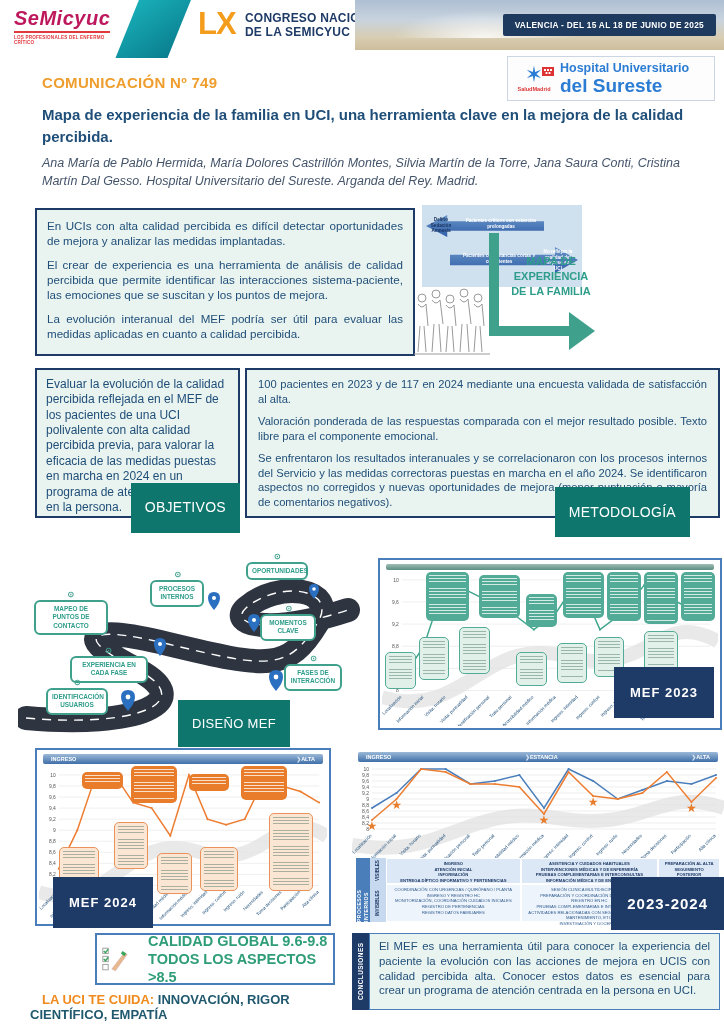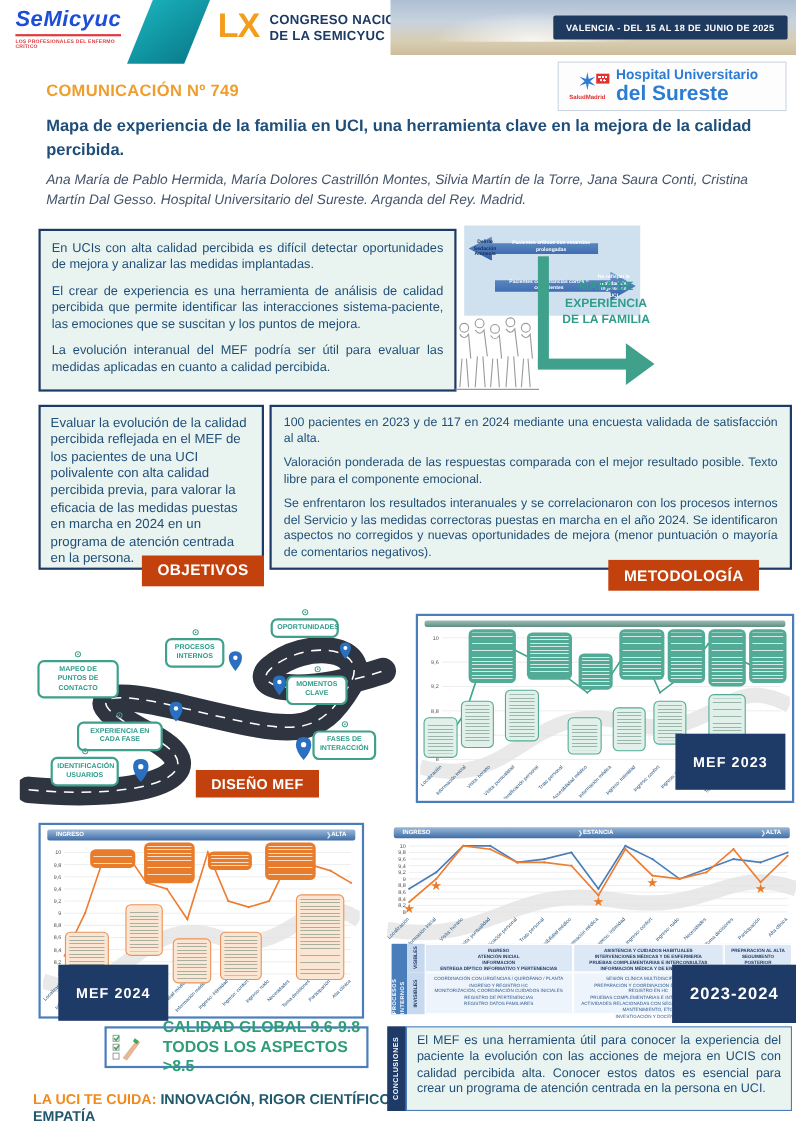--- a/index.html
+++ b/index.html
@@ -2,21 +2,21 @@
 <html><head>
 <meta charset="utf-8">
 <style>
   * { margin:0; padding:0; box-sizing:border-box; }
   body { font-family:"Liberation Sans", sans-serif; background:#888; }
   .page { position:relative; width:724px; height:1024px; background:#fff; margin:0 auto; overflow:hidden; }
 
   
   .hdr { position:absolute; left:0; top:0; width:724px; height:52px; background:#fff; }
   .semi-logo { position:absolute; left:14px; top:7px; width:105px; }
-  .semi-name { color:#1d4ed8; font-size:20px; font-weight:bold; font-style:italic; letter-spacing:.5px; border-bottom:2px solid #e03a3e; display:inline-block; padding-bottom:1px; }
+  .semi-name { color:#be185d; font-size:20px; font-weight:bold; font-style:italic; letter-spacing:.5px; border-bottom:2px solid #e03a3e; display:inline-block; padding-bottom:1px; }
   .semi-tag { color:#e03a3e; font-size:4.6px; font-weight:bold; margin-top:2px; letter-spacing:.2px; }
   .stripe { position:absolute; left:128px; top:-4px; width:52px; height:62px; background:linear-gradient(135deg,#19b0ba,#0a7e8e); transform:skewX(-22deg); }
   .lx { position:absolute; left:198px; top:6px; font-size:31px; font-weight:bold; color:#f49d1d; letter-spacing:-1px; }
   .congress { position:absolute; left:245px; top:11px; color:#1e3a66; font-weight:bold; font-size:12px; line-height:1.2; letter-spacing:.2px; }
   .photo { position:absolute; left:355px; top:0; width:369px; height:50px;
            background:linear-gradient(180deg,#aebfd3 0%,#c8d3de 40%,#d8cdb2 75%,#cdbd9c 100%); }
   .photo:before { content:""; position:absolute; left:30px; top:8px; width:200px; height:30px; border-radius:50% 50% 0 0;
            background:radial-gradient(ellipse at 50% 100%, rgba(255,255,255,.85) 0%, rgba(255,255,255,0) 65%); }
   .banner { position:absolute; right:8px; top:14px; height:22px; padding:0 12px; background:#1e3a5f; color:#fff;
             font-size:8.3px; font-weight:bold; display:flex; align-items:center; border-radius:2px; letter-spacing:.3px; }
@@ -40,21 +40,21 @@
 
   
   .title { position:absolute; left:42px; top:104px; width:648px; color:#1f4e79; font-weight:bold; font-size:15px; line-height:1.45; }
   .authors { position:absolute; left:42px; top:154px; width:648px; color:#44546a; font-style:italic; font-size:12.5px; line-height:1.45; }
 
   
   .mintbox { background:#e9f3ef; border:2px solid #1e3a66; color:#1f4e79; text-align:justify; }
   .intro { position:absolute; left:35px; top:208px; width:380px; height:148px; padding:8px 10px; font-size:11.6px; line-height:1.3; }
   .intro p + p { margin-top:9px; }
 
-  .sec-label { position:absolute; background:#c2410c; color:#fff; font-weight:bold; font-size:14px; padding:5px 14px; letter-spacing:.3px; }
+  .sec-label { position:absolute; background:#0f766e; color:#fff; font-weight:normal; font-size:14px; padding:16px 14px; letter-spacing:.3px; }
 
   .objbox { position:absolute; left:35px; top:368px; width:205px; height:150px; padding:7px 9px; font-size:12px; line-height:1.28; text-align:left; }
   .metbox { position:absolute; left:245px; top:368px; width:475px; height:150px; padding:7px 11px; font-size:11.2px; line-height:1.3; }
   .metbox p + p { margin-top:8px; }
 
   
   .arrows-panel { position:absolute; left:422px; top:205px; width:160px; height:82px; background:#cfe0ef; }
   .blk-arrow { position:absolute; background:linear-gradient(180deg,#6b96c8,#2f5ea8); }
   .blk-left  { left:4px; top:10px; width:118px; height:22px;
                clip-path:polygon(0 50%,18% 0,18% 28%,100% 28%,100% 72%,18% 72%,18% 100%); }
@@ -103,25 +103,25 @@
               grid-template-columns:14px 16px 37% 1fr 17%; grid-template-rows:26px 38px; font-size:4.2px; line-height:1.35; }
   .pi-side { grid-row:1/3; background:#4a7ebb; color:#fff; writing-mode:vertical-rl; transform:rotate(180deg);
              display:flex; align-items:center; justify-content:center; font-weight:bold; font-size:5px; letter-spacing:.5px; }
   .pi-rowlbl { background:#c7d9ee; color:#1e3a66; writing-mode:vertical-rl; transform:rotate(180deg);
                display:flex; align-items:center; justify-content:center; font-weight:bold; font-size:4.6px; }
   .pi-cell { border:1px solid #fff; padding:2px 3px; text-align:center; white-space:pre-line; text-transform:uppercase; }
   .pi-vis { background:#dce8f5; color:#1e3a66; font-weight:bold; }
   .pi-inv { background:#eef4fb; color:#2f5b8f; }
 
   
-  .quality { position:absolute; left:95px; top:933px; width:240px; height:38px; background:#fff; border:2px solid #4a7ebb;
+  .quality { position:absolute; left:95px; top:933px; width:240px; height:52px; background:#fff; border:2px solid #4a7ebb;
              display:flex; align-items:center; gap:20px; padding:4px 4px; }
   .quality-txt { color:#2e9d78; font-weight:bold; font-size:14.5px; line-height:1.25; }
   .slogan { position:absolute; left:30px; top:992px; width:330px; font-size:13px; font-weight:bold; }
-  .slogan .pre { color:#f08a1d; } .slogan .rest { color:#20586e; }
+  .slogan .pre { color:#f08a1d;margin-left:12px; } .slogan .rest { color:#20586e; }
   .conc-tab { position:absolute; left:352px; top:933px; width:17px; height:77px; background:#1e3a66; color:#fff;
               writing-mode:vertical-rl; transform:rotate(180deg); display:flex; align-items:center; justify-content:center;
               font-size:6.4px; font-weight:bold; letter-spacing:.5px; }
   .conc-box { position:absolute; left:369px; top:933px; width:351px; height:77px; background:#e9f3ef; border:1px solid #4a7ebb;
               color:#1f4e79; font-size:11.4px; line-height:1.3; text-align:justify; padding:5px 9px; }
   .preline { white-space:pre-line; }
 </style>
 </head>
 <body>
 

